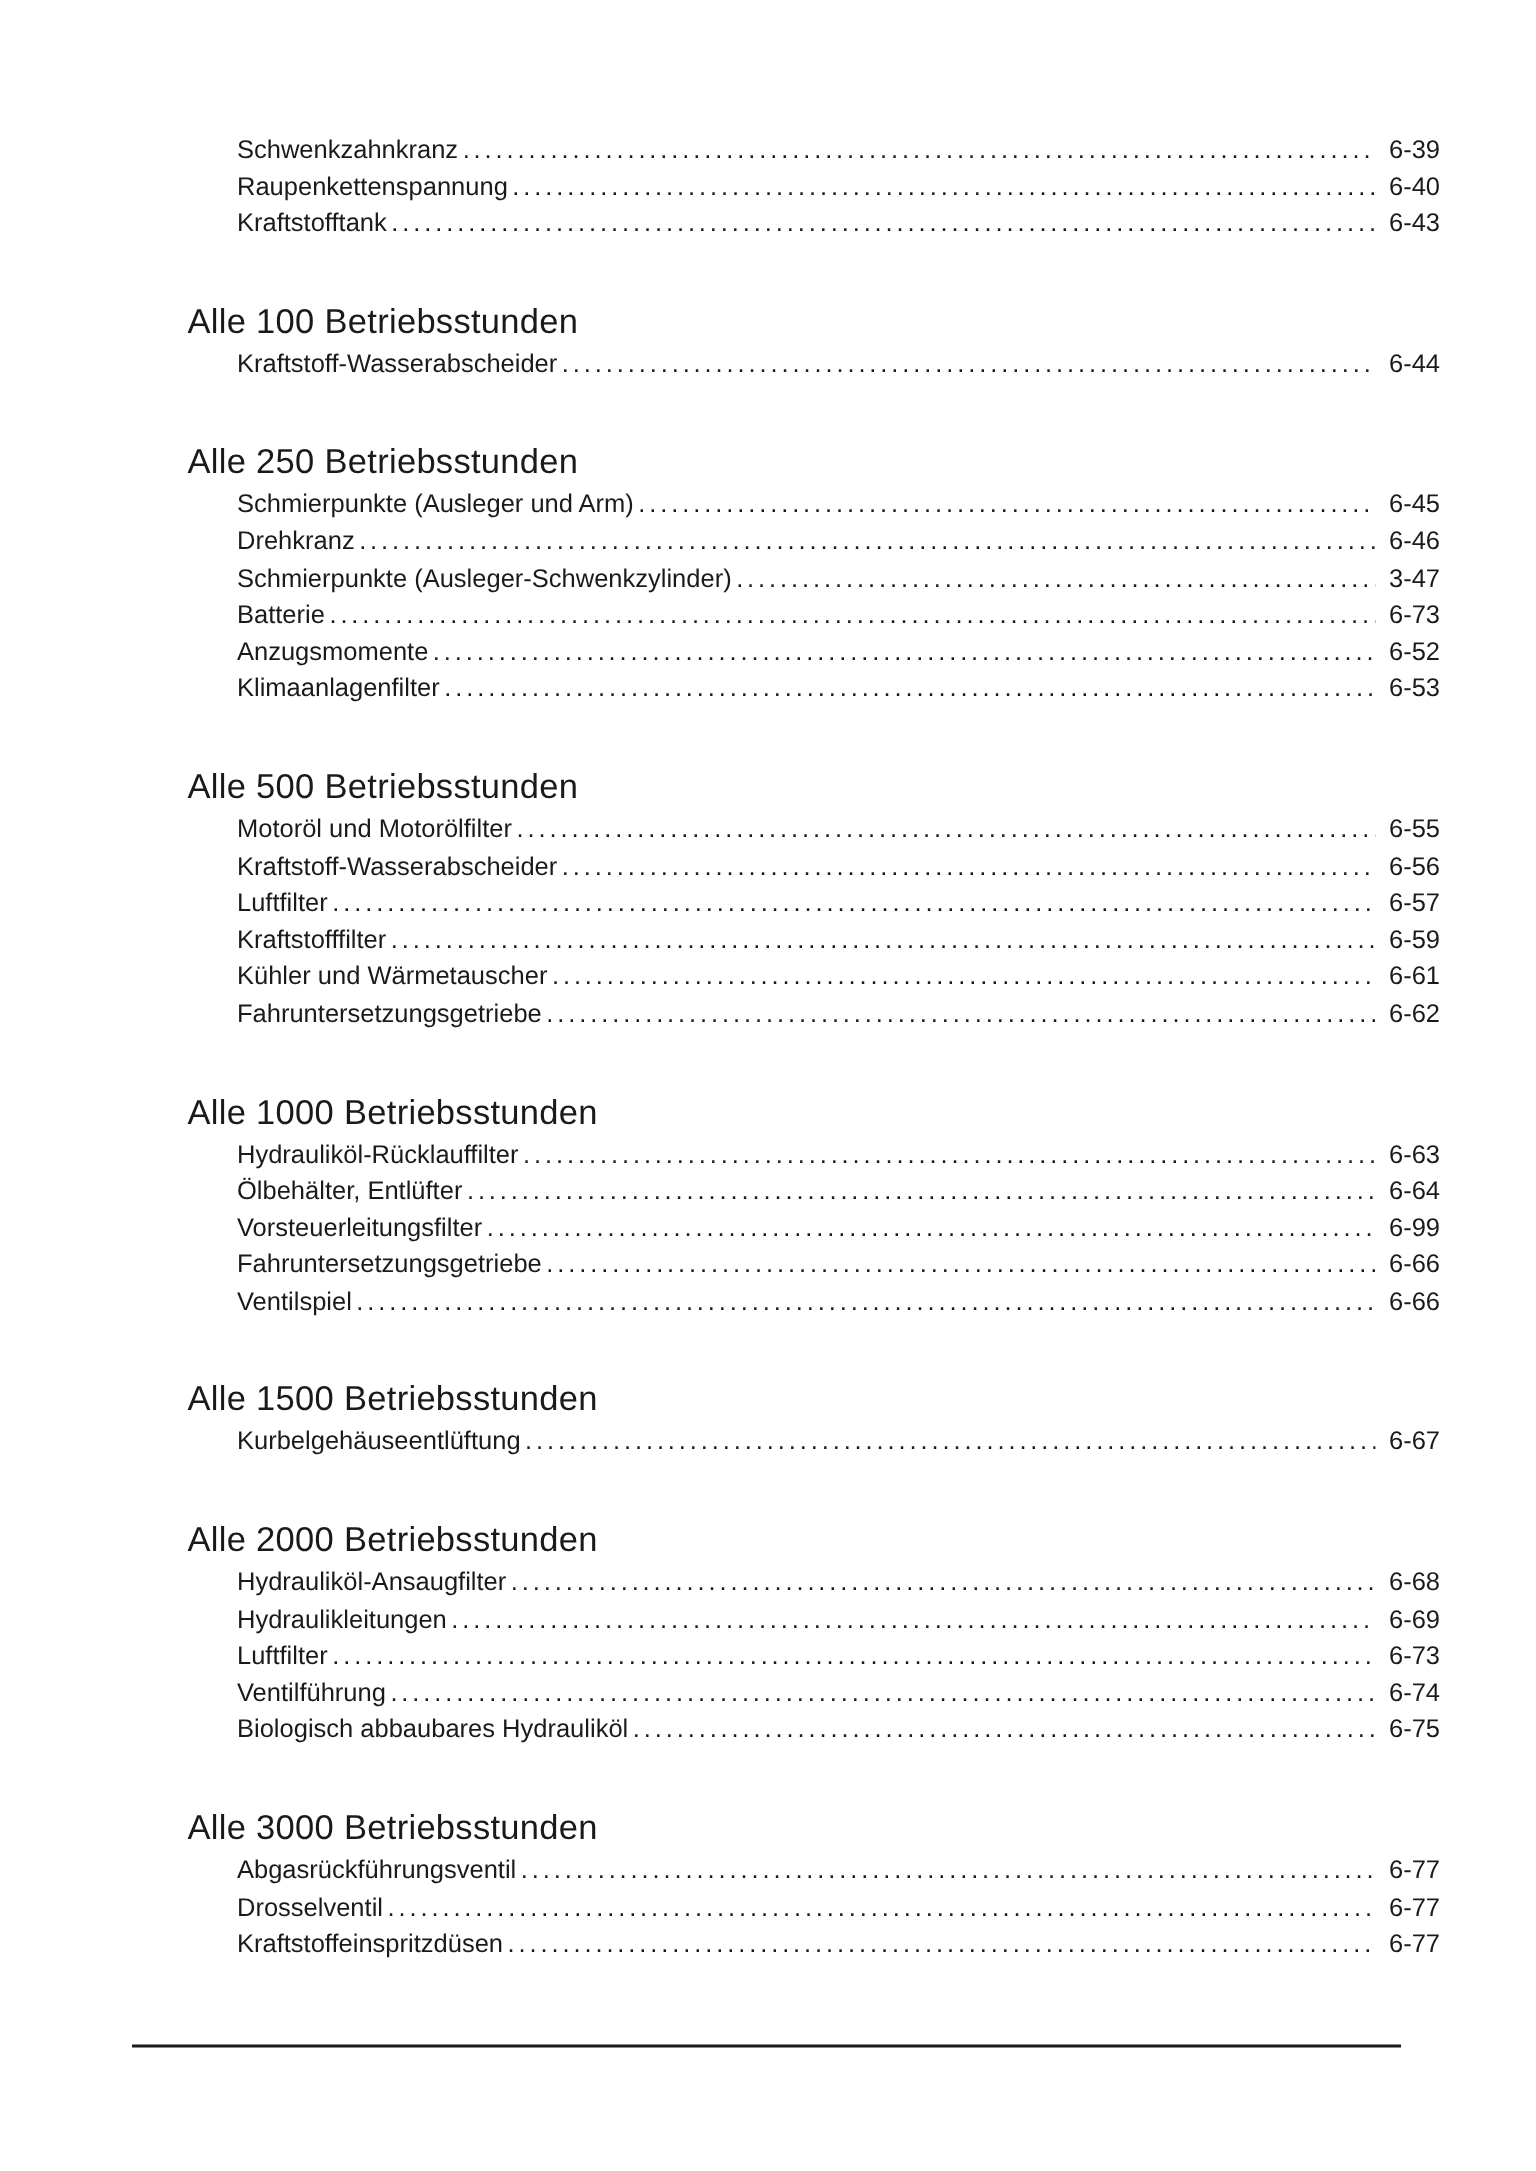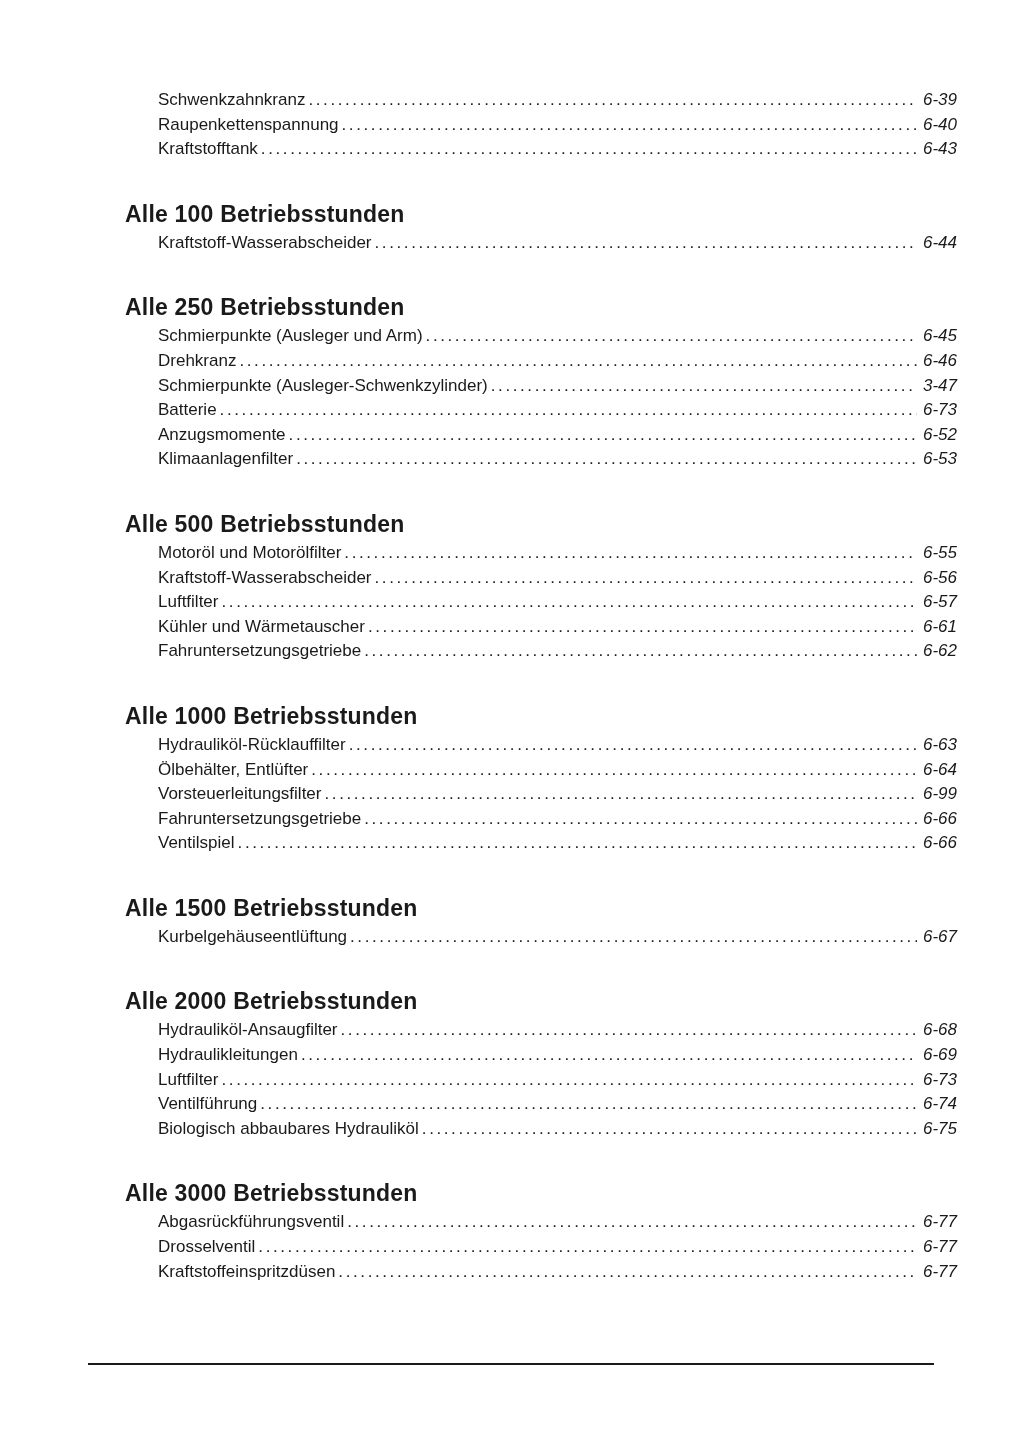--- a/index.html
+++ b/index.html
@@ -17,21 +17,21 @@
   }
   .page {
     position: absolute;
     top: 88px;
     left: 125px;
     width: 838px;
   }
   .toc-section .section-title {
     font-size: 23px;
     line-height: 30px;
-    font-weight: 700;
+    font-weight: 400;
     margin: 37px 0 2px 0;
     letter-spacing: 0.2px;
   }
   .toc-section:first-child .section-title {
     margin-top: 0;
   }
   .toc-entry {
     display: flex;
     align-items: baseline;
     font-size: 17px;
@@ -51,22 +51,21 @@
   }
   .dots::after {
     content: "........................................................................................................................................................................";
     letter-spacing: 2.6px;
     font-size: 17px;
   }
   .entry-page {
     flex: 0 0 auto;
     white-space: nowrap;
     min-width: 40px;
-    text-align: left;
-    font-style: italic;
+    text-align: center;
   }
   .footer-rule {
     position: absolute;
     top: 1363px;
     left: 88px;
     width: 846px;
     border-top: 2px solid #1a1a1a;
     height: 0;
   }
 </style>
@@ -144,20 +143,25 @@
           <span class="entry-label">Kraftstoff-Wasserabscheider</span>
           <span class="dots"></span>
           <span class="entry-page">6-56</span>
         </div>
         <div class="toc-entry">
           <span class="entry-label">Luftfilter</span>
           <span class="dots"></span>
           <span class="entry-page">6-57</span>
         </div>
         <div class="toc-entry">
+          <span class="entry-label">Kraftstofffilter</span>
+          <span class="dots"></span>
+          <span class="entry-page">6-59</span>
+        </div>
+        <div class="toc-entry">
           <span class="entry-label">Kühler und Wärmetauscher</span>
           <span class="dots"></span>
           <span class="entry-page">6-61</span>
         </div>
         <div class="toc-entry">
           <span class="entry-label">Fahruntersetzungsgetriebe</span>
           <span class="dots"></span>
           <span class="entry-page">6-62</span>
         </div>
       </section>

